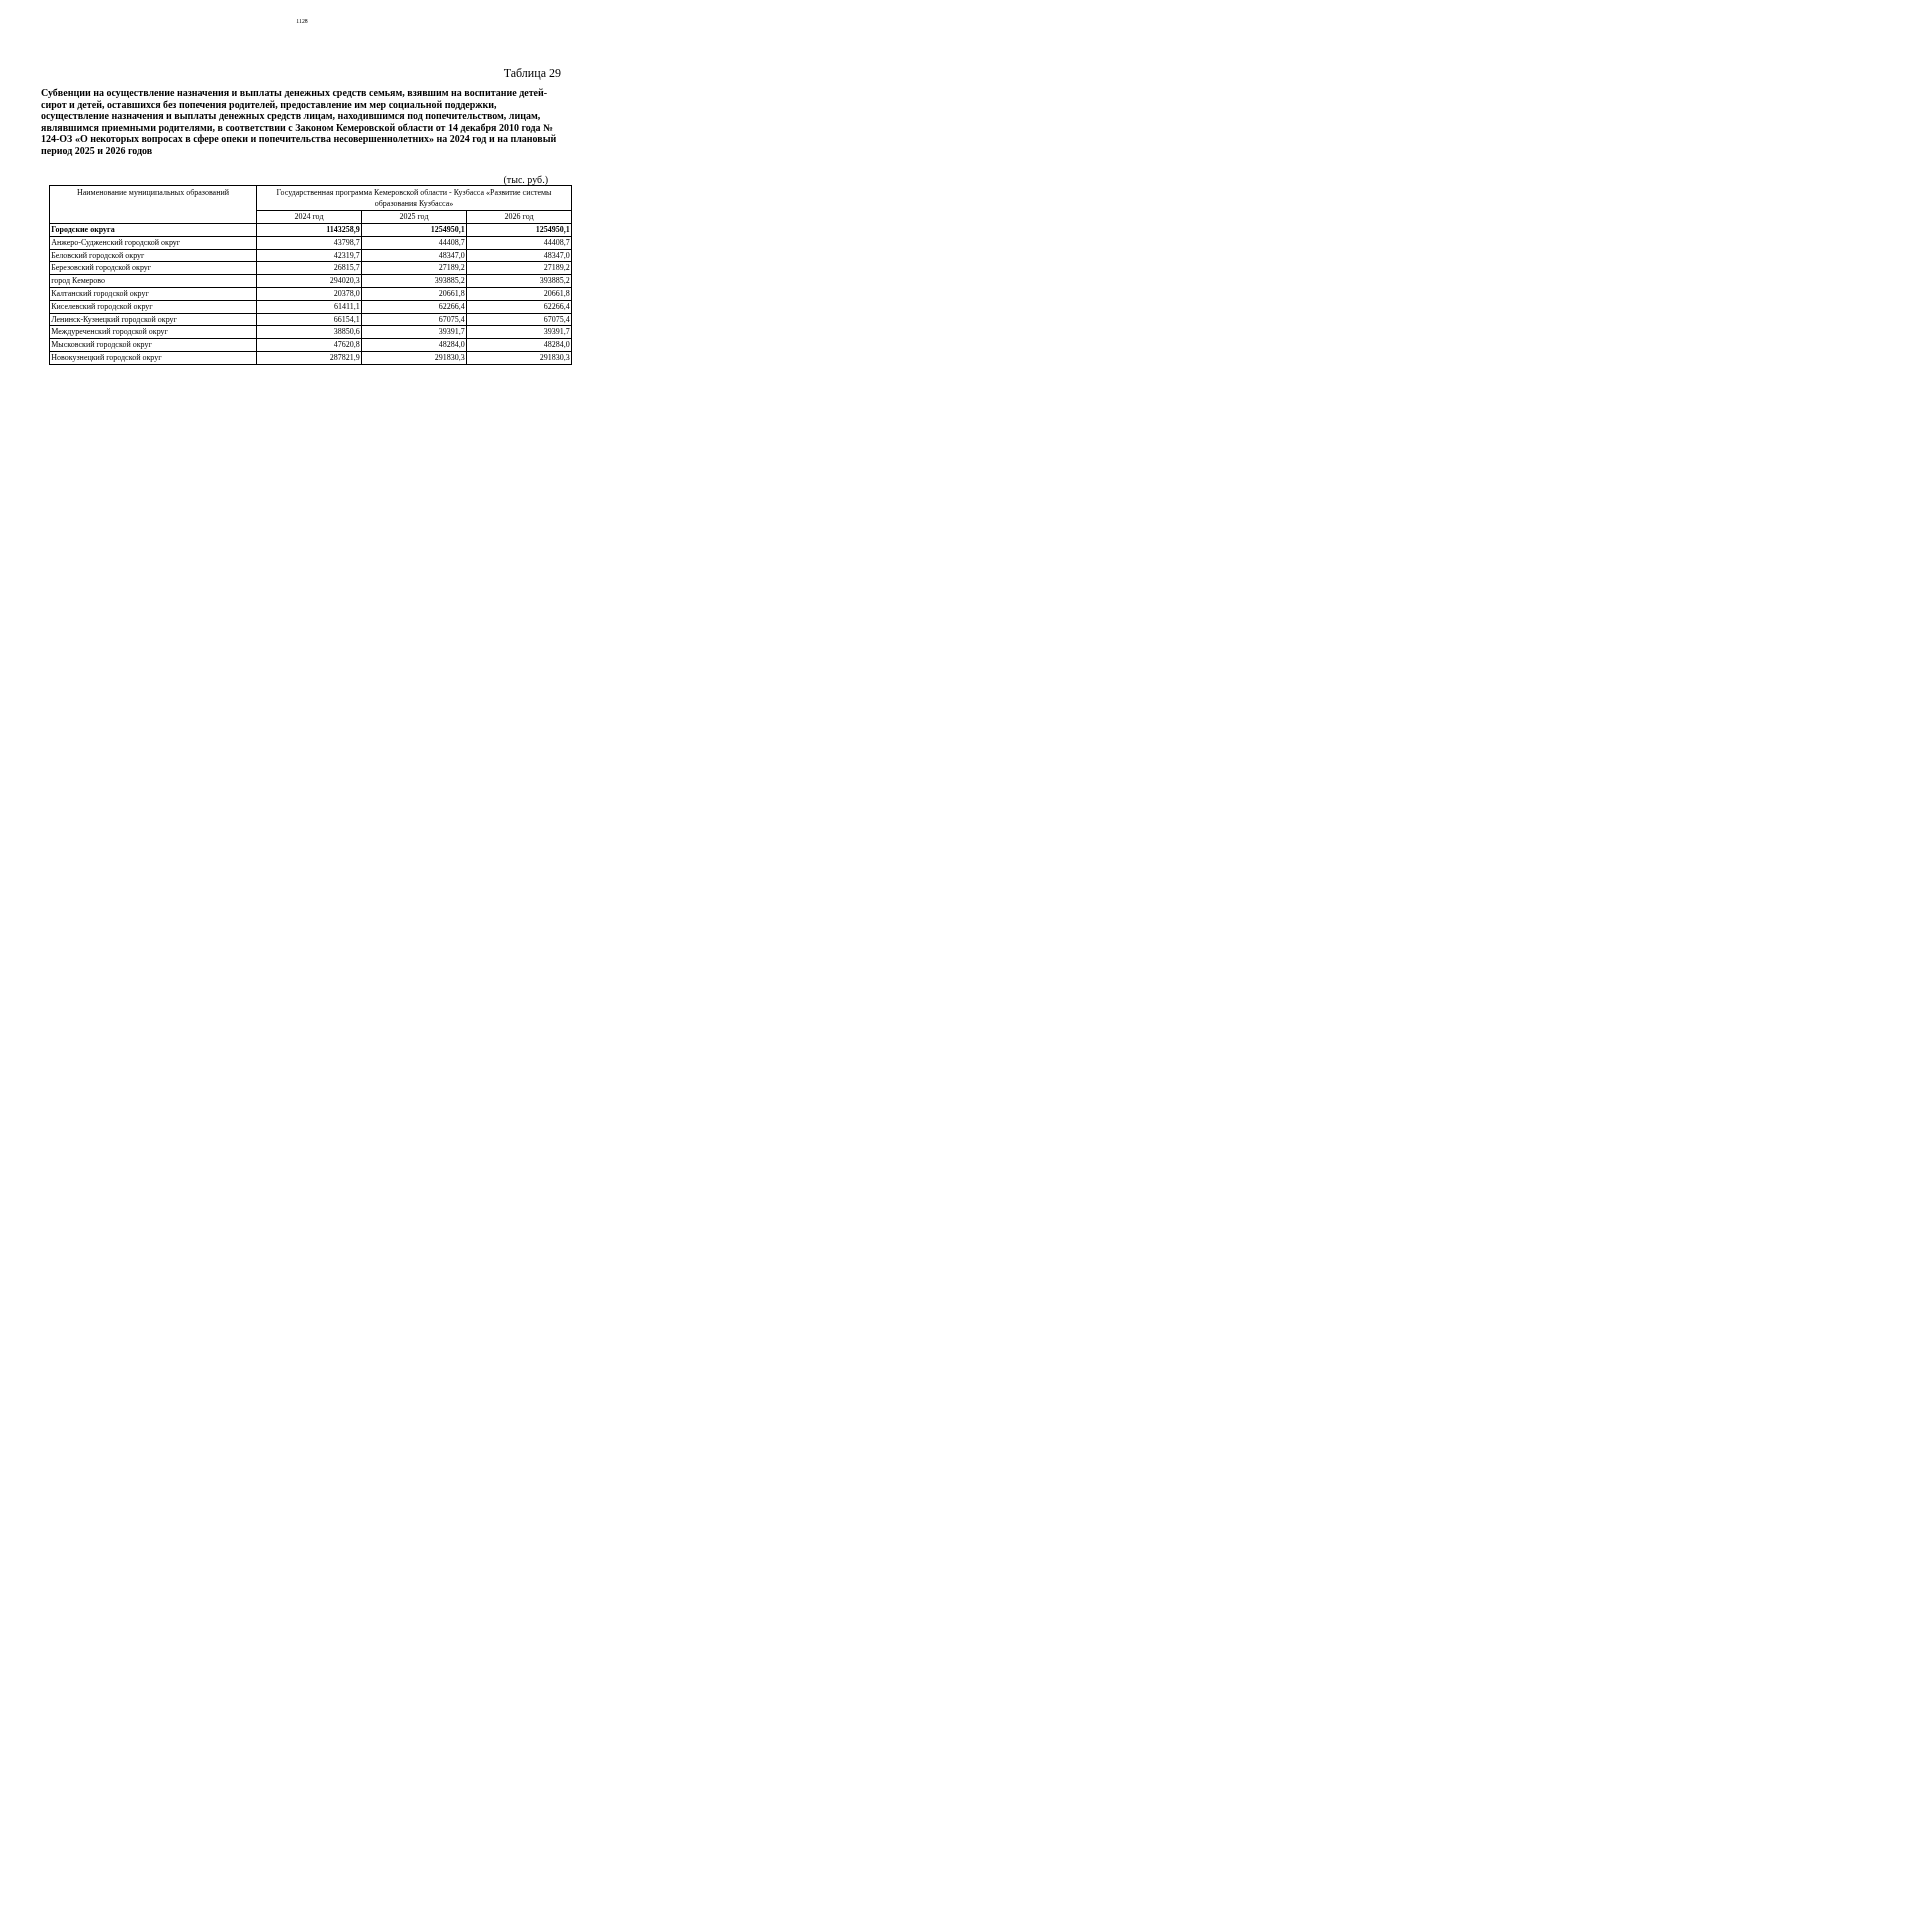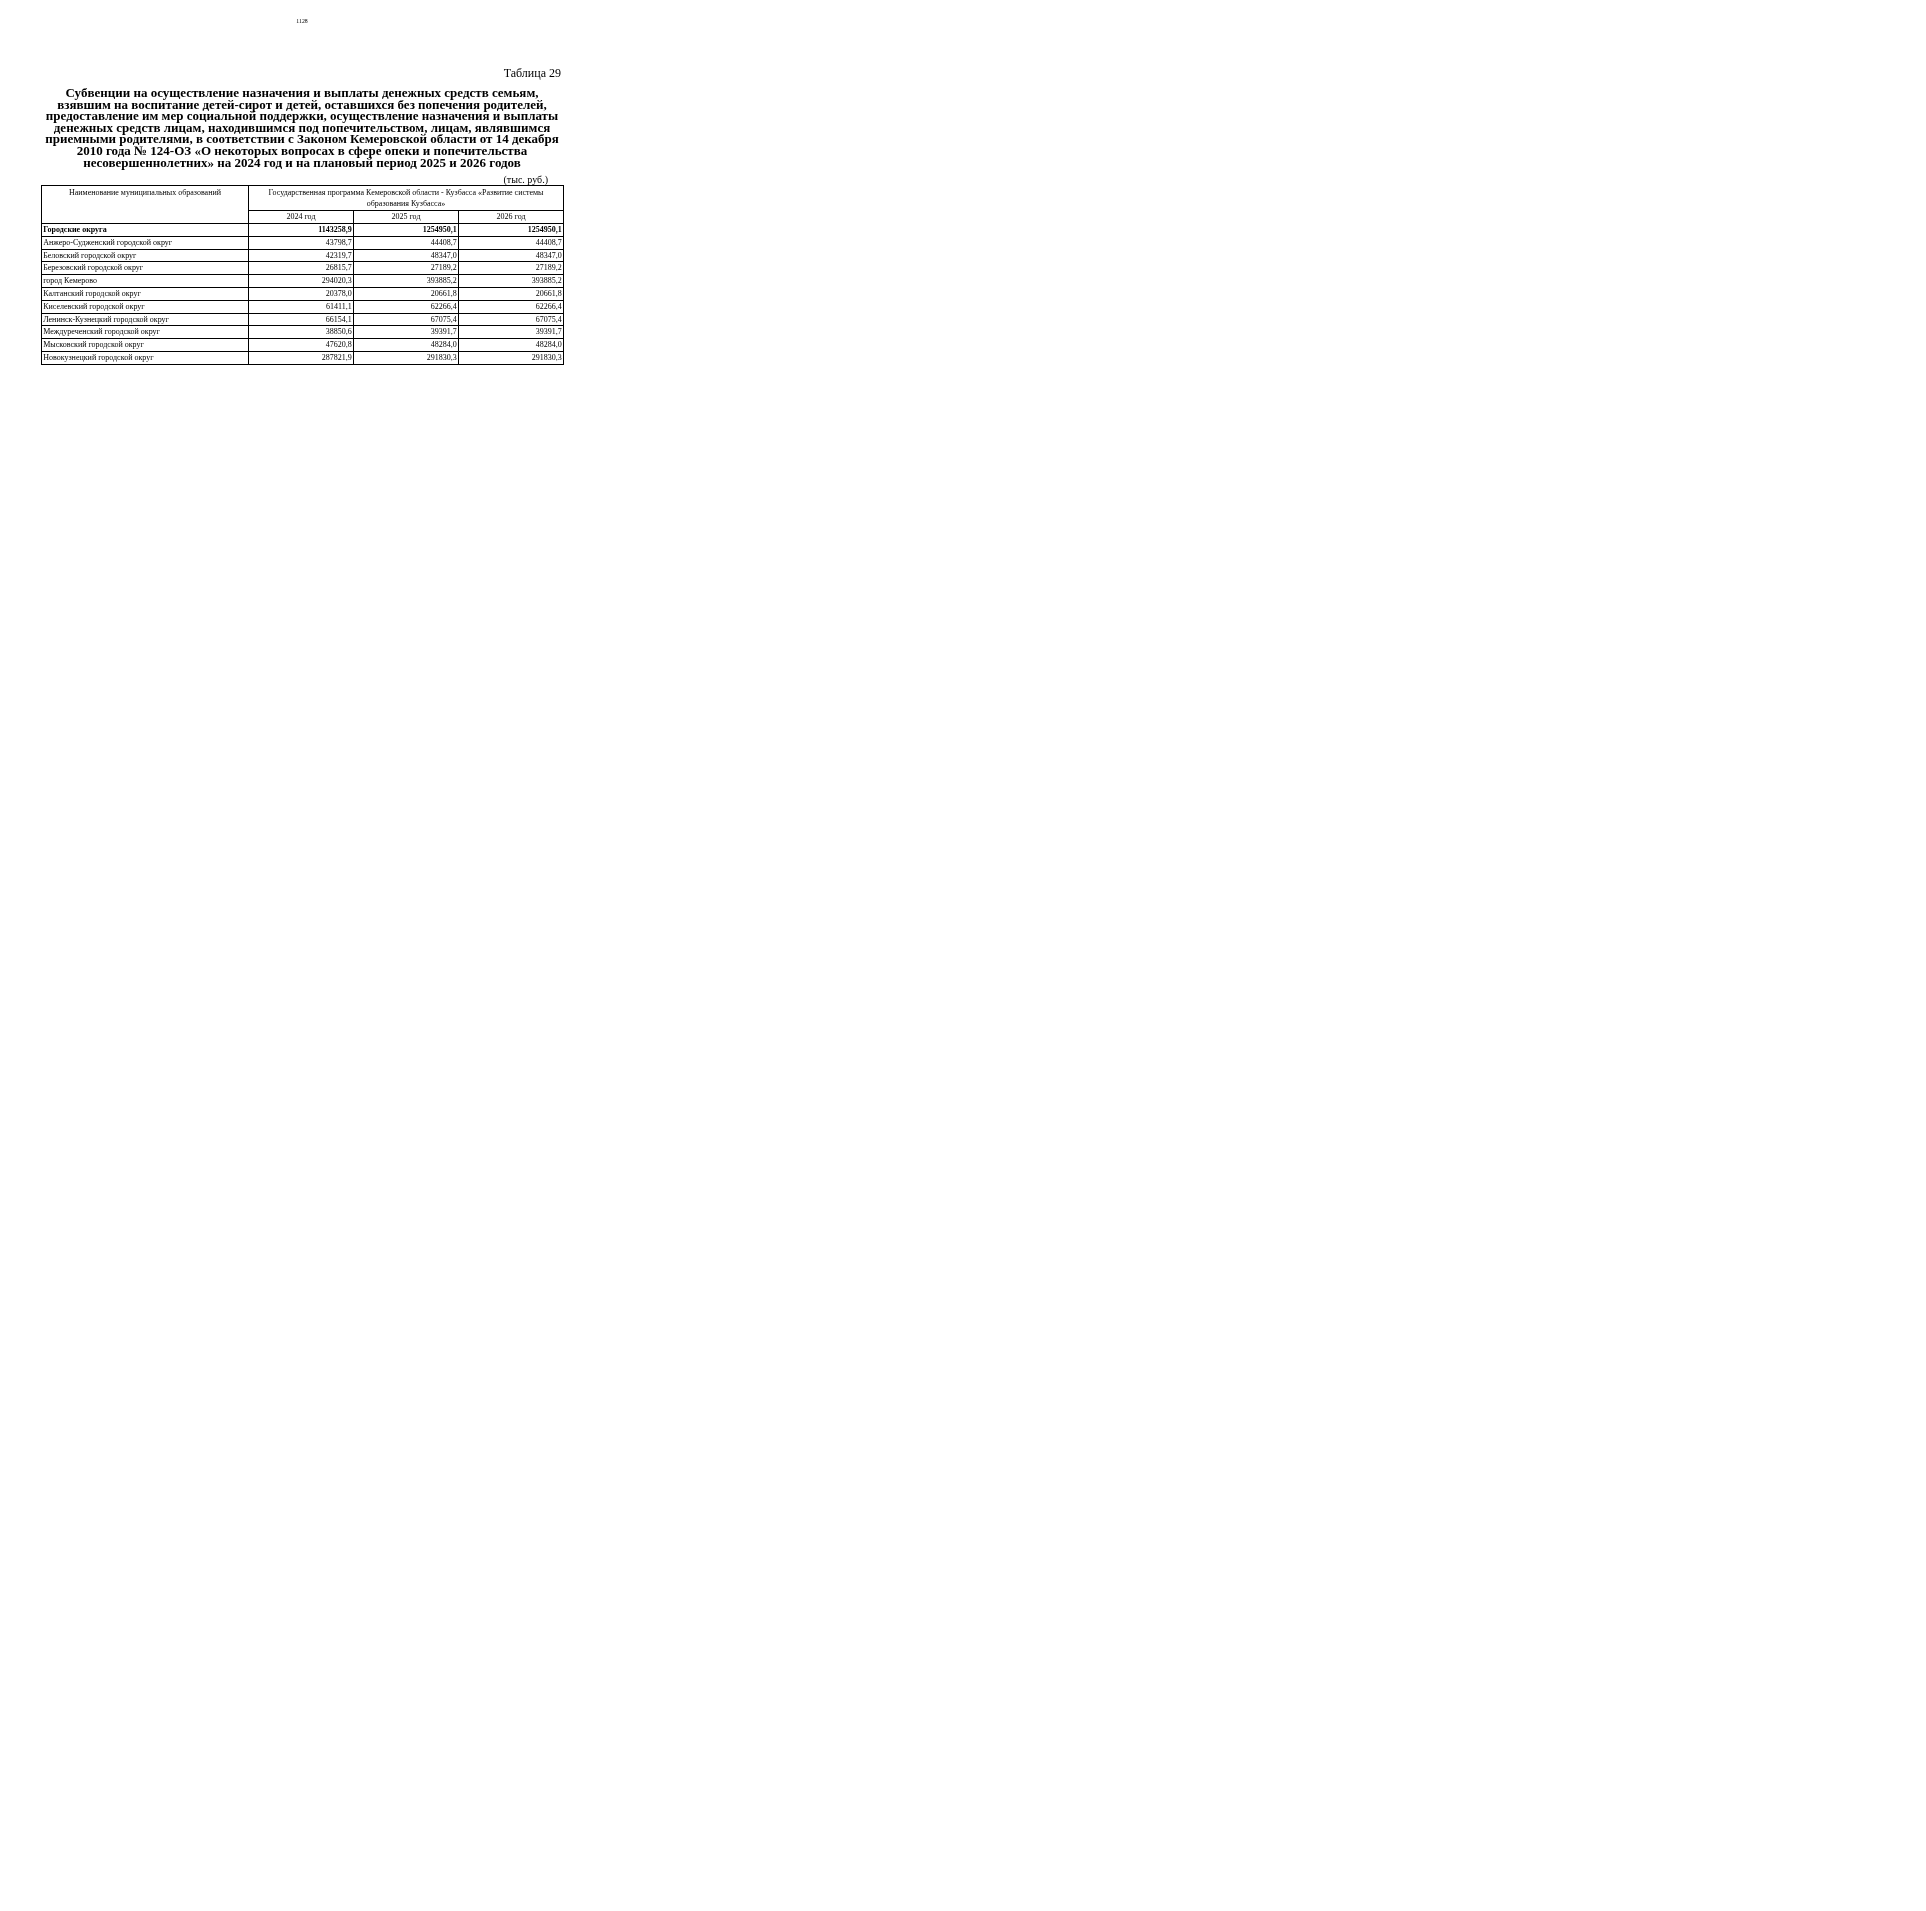--- a/index.html
+++ b/index.html
@@ -4,25 +4,25 @@
   <style>
     html, body { margin: 0; padding: 0; background: #ffffff; }
     body {
       width: 604px; height: 427px; position: relative; overflow: hidden;
       font-family: "Liberation Serif", "DejaVu Serif", serif; color: #000;
     }
     .page-number { position: absolute; top: 17.7px; left: 0; width: 604px; text-align: center; font-size: 5.8px; }
     .table-label { position: absolute; top: 66px; right: 43px; font-size: 12px; }
     .title {
       position: absolute; top: 87px; left: 41px; width: 522px;
-      text-align: center; font-weight: bold; font-size: 13px; line-height: 11.6px;
+      text-align: left; font-weight: bold; font-size: 10px; line-height: 11.6px;
     }
     .units { position: absolute; top: 174px; right: 56px; font-size: 10px; }
     table.main {
-      position: absolute; top: 185px; left: 41px; width: 522px;
+      position: absolute; top: 185px; left: 49px; width: 522px;
       border-collapse: collapse; font-size: 8px; table-layout: fixed;
     }
     table.main td, table.main th { border: 0.8px solid #000; padding: 0 1.2px; font-weight: normal; }
     table.main th { vertical-align: top; text-align: center; line-height: 11.6px; }
     col.c-name { width: 207px; }
     col.c-year { width: 105px; }
     .th-name { padding-top: 0.8px !important; }
     .th-program { padding: 0.8px 3.9px 0.4px 3.9px !important; height: 23px; }
     .th-year { height: 11.6px; line-height: 11.6px !important; }
     tr.row td { height: 11.8px; line-height: 11.6px; }

